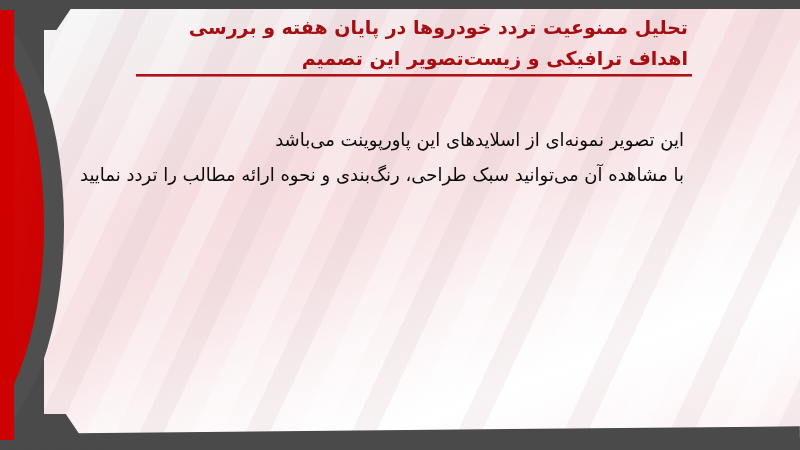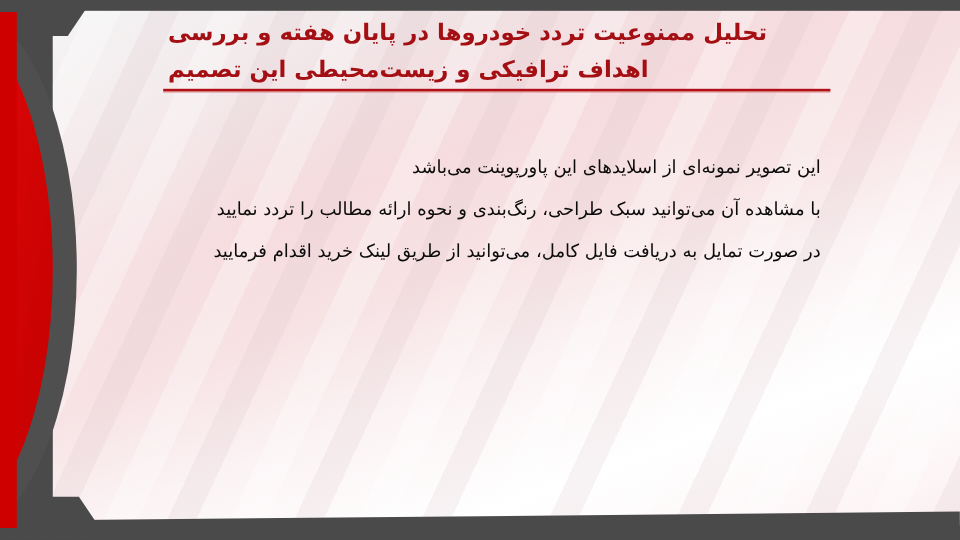--- a/index.html
+++ b/index.html
@@ -93,21 +93,21 @@
   .ellipse-left-fill{
     position:absolute;
     left:0; top:10px; width:14px; height:430px;
     background:#cf0000;
   }
 
   
   .title-block{
     position:absolute;
     left:140px; top:12px; width:548px;
-    text-align:left;
+    text-align:right;
   }
   .title-line{
     color:#a40f13;
     font-size:19px;
     font-weight:bold;
     line-height:31px;
     letter-spacing:0px;
     white-space:nowrap;
     direction:rtl;
   }
@@ -122,21 +122,21 @@
   
   .body-block{
     position:absolute;
     right:116px; top:122px;
     width:600px;
     direction:rtl;
     text-align:right;
   }
   .body-line{
     color:#0b0b0b;
-    font-size:15px;
+    font-size:18px;
     line-height:35px;
     white-space:nowrap;
     direction:rtl;
   }
 </style>
 </head>
 <body>
 
 <div id="slide">
 
@@ -147,23 +147,22 @@
   <div class="bevel-bl"></div>
   <div class="bevel-bottom"></div>
   <div class="bevel-top"></div>
 
   <div class="ellipse-ring"></div>
   <div class="ellipse-red"></div>
   <div class="ellipse-left-fill"></div>
 
   <div class="title-block">
     <div class="title-line">تحلیل ممنوعیت تردد خودروها در پایان هفته و بررسی</div>
-    <div class="title-line">اهداف ترافیکی و زیست‌محیطی این تصمیم</div>
+    <div class="title-line">اهداف ترافیکی و زیست‌تصویر این تصمیم</div>
   </div>
   <div class="title-rule"></div>
 
   <div class="body-block">
     <div class="body-line">این تصویر نمونه‌ای از اسلایدهای این پاورپوینت می‌باشد</div>
     <div class="body-line">با مشاهده آن می‌توانید سبک طراحی، رنگ‌بندی و نحوه ارائه مطالب را تردد نمایید</div>
-    <div class="body-line">در صورت تمایل به دریافت فایل کامل، می‌توانید از طریق لینک خرید اقدام فرمایید</div>
   </div>
 
 </div>
 
 </body></html>

